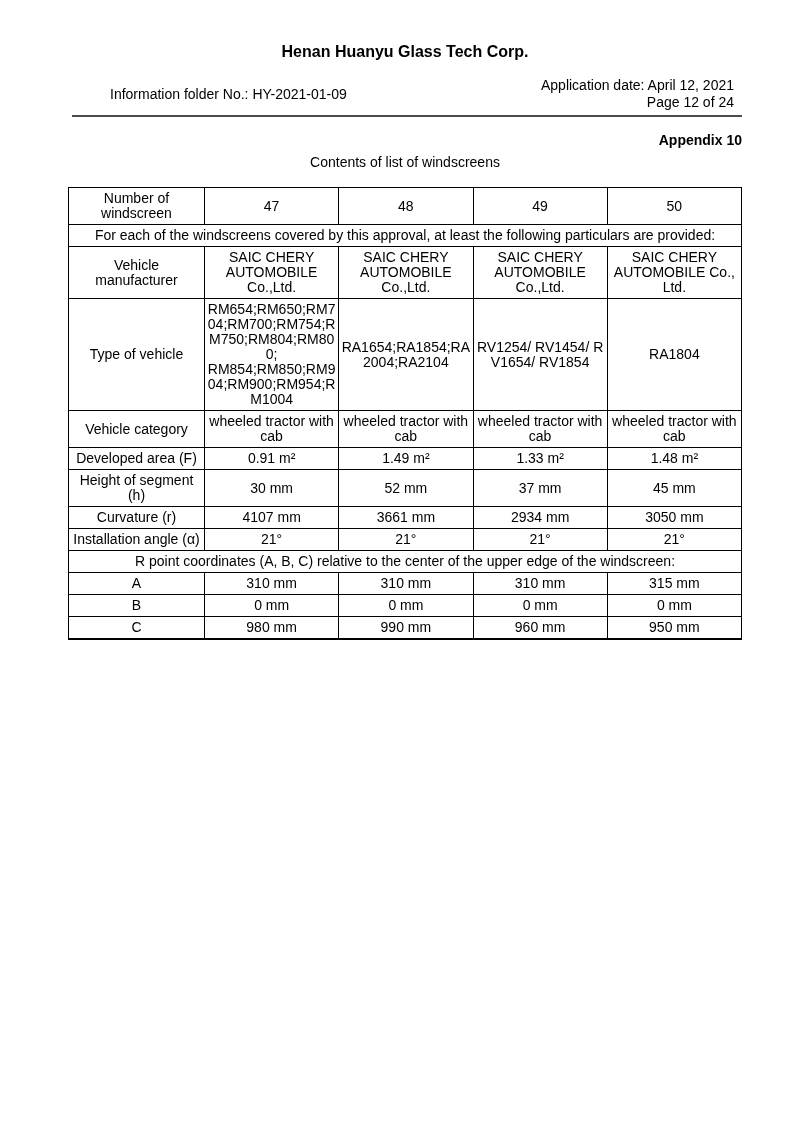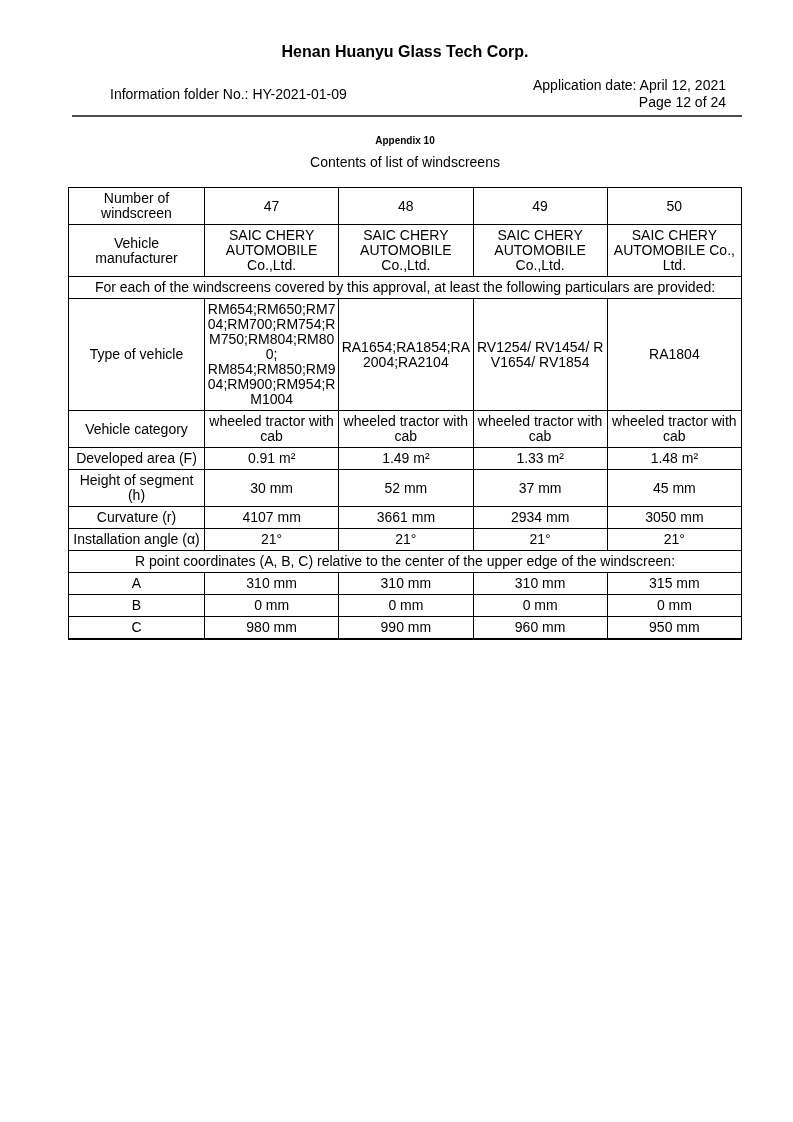--- a/index.html
+++ b/index.html
@@ -16,27 +16,27 @@
   }
   .doc-title{
     text-align:center;font-weight:bold;font-size:16px;line-height:19px;
     margin:0 0 16px 0;
   }
   .meta-row{
     display:flex;justify-content:space-between;align-items:center;
     line-height:17px;font-size:14px;
   }
   .meta-left{margin-left:42px;}
-  .meta-right{text-align:right;margin-right:16px;}
+  .meta-right{text-align:right;margin-right:8px;}
   .header-rule{
     border:none;border-top:2px solid #4d4d4d;
     margin:4px 0 0 4px;
   }
   .appendix-title{
-    text-align:center;font-weight:bold;font-size:10px;line-height:17px;
+    text-align:right;font-weight:bold;font-size:14px;line-height:17px;
     margin:15px 0 0 0;
   }
   .subtitle{
     text-align:center;font-weight:normal;font-size:14px;line-height:17px;
     margin:5px 0 0 0;
   }
   table.windscreens{
     border-collapse:collapse;table-layout:fixed;
     width:674px;margin-top:16px;
     border:1px solid #000;border-bottom-width:2px;
@@ -84,29 +84,29 @@
     <tbody>
       <tr>
         <td class="lbl">Number of windscreen</td>
         <td>47</td>
         <td>48</td>
         <td>49</td>
         <td>50</td>
       </tr>
 
       <tr>
+        <td class="span-cell" colspan="5">For each of the windscreens covered by this approval, at least the following particulars are provided:</td>
+      </tr>
+
+      <tr>
         <td class="lbl">Vehicle manufacturer</td>
         <td>SAIC CHERY AUTOMOBILE Co.,Ltd.</td>
         <td>SAIC CHERY AUTOMOBILE Co.,Ltd.</td>
         <td>SAIC CHERY AUTOMOBILE Co.,Ltd.</td>
         <td>SAIC CHERY AUTOMOBILE Co., Ltd.</td>
-      </tr>
-
-      <tr>
-        <td class="span-cell" colspan="5">For each of the windscreens covered by this approval, at least the following particulars are provided:</td>
       </tr>
 
       <tr>
         <td class="lbl">Type of vehicle</td>
         <td class="ba">RM654;RM650;RM704;RM700;RM754;RM750;RM804;RM800;
 RM854;RM850;RM904;RM900;RM954;RM1004</td>
         <td class="ba">RA1654;RA1854;RA2004;RA2104</td>
         <td class="ba">RV1254/ RV1454/ RV1654/ RV1854</td>
         <td class="ba">RA1804</td>
       </tr>

